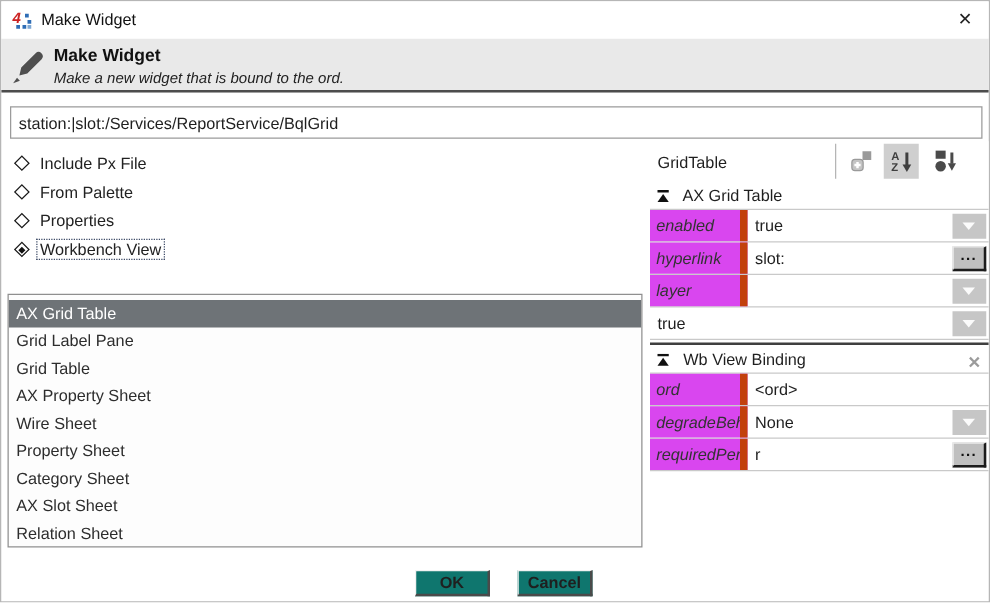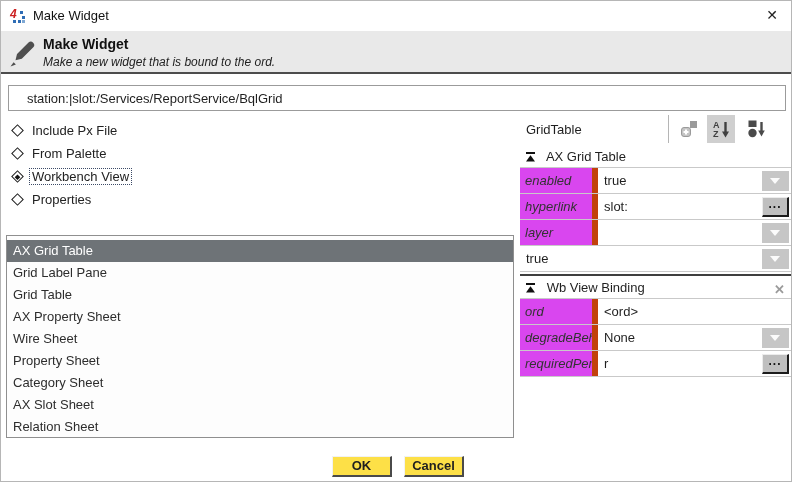--- a/index.html
+++ b/index.html
@@ -25,21 +25,21 @@
 
   
   .header-band { position:absolute; top:30px; left:0; right:0; height:43px; background:#e9e9e9; border-bottom:2px solid #4c4c4c; }
   .pencil { position:absolute; left:5px; top:3px; }
   .hb-title { position:absolute; left:42px; top:5px; font-weight:bold; font-size:14px; color:#111; }
   .hb-sub { position:absolute; left:42px; top:24px; font-size:12px; color:#222;font-style:italic; }
 
   
   .ord-input {
     position:absolute; left:7px; top:84px; width:778px; height:26px;
-    border:1px solid #9b9b9b; background:#fff; padding:0 18px;
+    border:1px solid #9b9b9b; background:#fff; padding:0 6px;
     font-family:"Liberation Sans", sans-serif; font-size:13px; color:#1f1f1f; outline:none;
   }
 
   
   .radios { position:absolute; left:10px; top:118px; }
   .radio-row { display:flex; align-items:center; height:23px; }
   .diamond { width:9px; height:9px; border:1.5px solid #1b1b1b; background:#fff; transform:rotate(45deg); margin:0 10px 0 2px; position:relative; flex:none; }
   .diamond.sel::after { content:""; position:absolute; left:2px; top:2px; width:4px; height:4px; background:#111; }
   .radio-label { color:#222; }
   .radio-label.focused { border:1px dotted #3c4a66; padding:0 2px; margin-left:-3px; }
@@ -77,28 +77,28 @@
     position:absolute; right:2px; top:3px; width:27px; height:20px; background:#bfbfbf;
     border-top:1px solid #ececec; border-left:1px solid #ececec;
     border-right:2px solid #1c1c1c; border-bottom:2px solid #1c1c1c;
     text-align:center; line-height:12px; font-weight:bold; color:#111; letter-spacing:1px; font-size:12px;
   }
   .section-divider { height:2px; background:#3f3f3f; margin-top:2px; }
   .wb-gap { height:2px; }
 
   
   .btn {
-    position:absolute; top:455px; width:60px; height:21px; background:#fde047;
+    position:absolute; top:455px; width:60px; height:21px; background:#0f766e;
     border-top:1px solid #f2f2f2; border-left:1px solid #f2f2f2;
     border-right:2px solid #4a4a4a; border-bottom:2px solid #4a4a4a;
     font-weight:bold; font-size:13px; color:#1f1f1f; text-align:center; line-height:17px;
     font-family:"Liberation Sans", sans-serif;
   }
   .btn-ok { left:331px; }
-  .btn-cancel { left:403px; }
+  .btn-cancel { left:413px; }
 </style>
 </head>
 <body>
 
 <div class="dialog">
 
   <div class="titlebar">
     <div class="logo">
       <span class="four">4</span>
       <i class="p1"></i>
@@ -127,26 +127,26 @@
   <div class="radios">
     <div class="radio-row">
       <span class="diamond"></span>
       <span class="radio-label">Include Px File</span>
     </div>
     <div class="radio-row">
       <span class="diamond"></span>
       <span class="radio-label">From Palette</span>
     </div>
     <div class="radio-row">
+      <span class="diamond"></span>
+      <span class="radio-label">Properties</span>
+    </div>
+    <div class="radio-row">
       <span class="diamond sel"></span>
       <span class="radio-label focused">Workbench View</span>
-    </div>
-    <div class="radio-row">
-      <span class="diamond"></span>
-      <span class="radio-label">Properties</span>
     </div>
   </div>
 
   <div class="listbox">
     <div class="list-item selected">AX Grid Table</div>
     <div class="list-item">Grid Label Pane</div>
     <div class="list-item">Grid Table</div>
     <div class="list-item">AX Property Sheet</div>
     <div class="list-item">Wire Sheet</div>
     <div class="list-item">Property Sheet</div>

